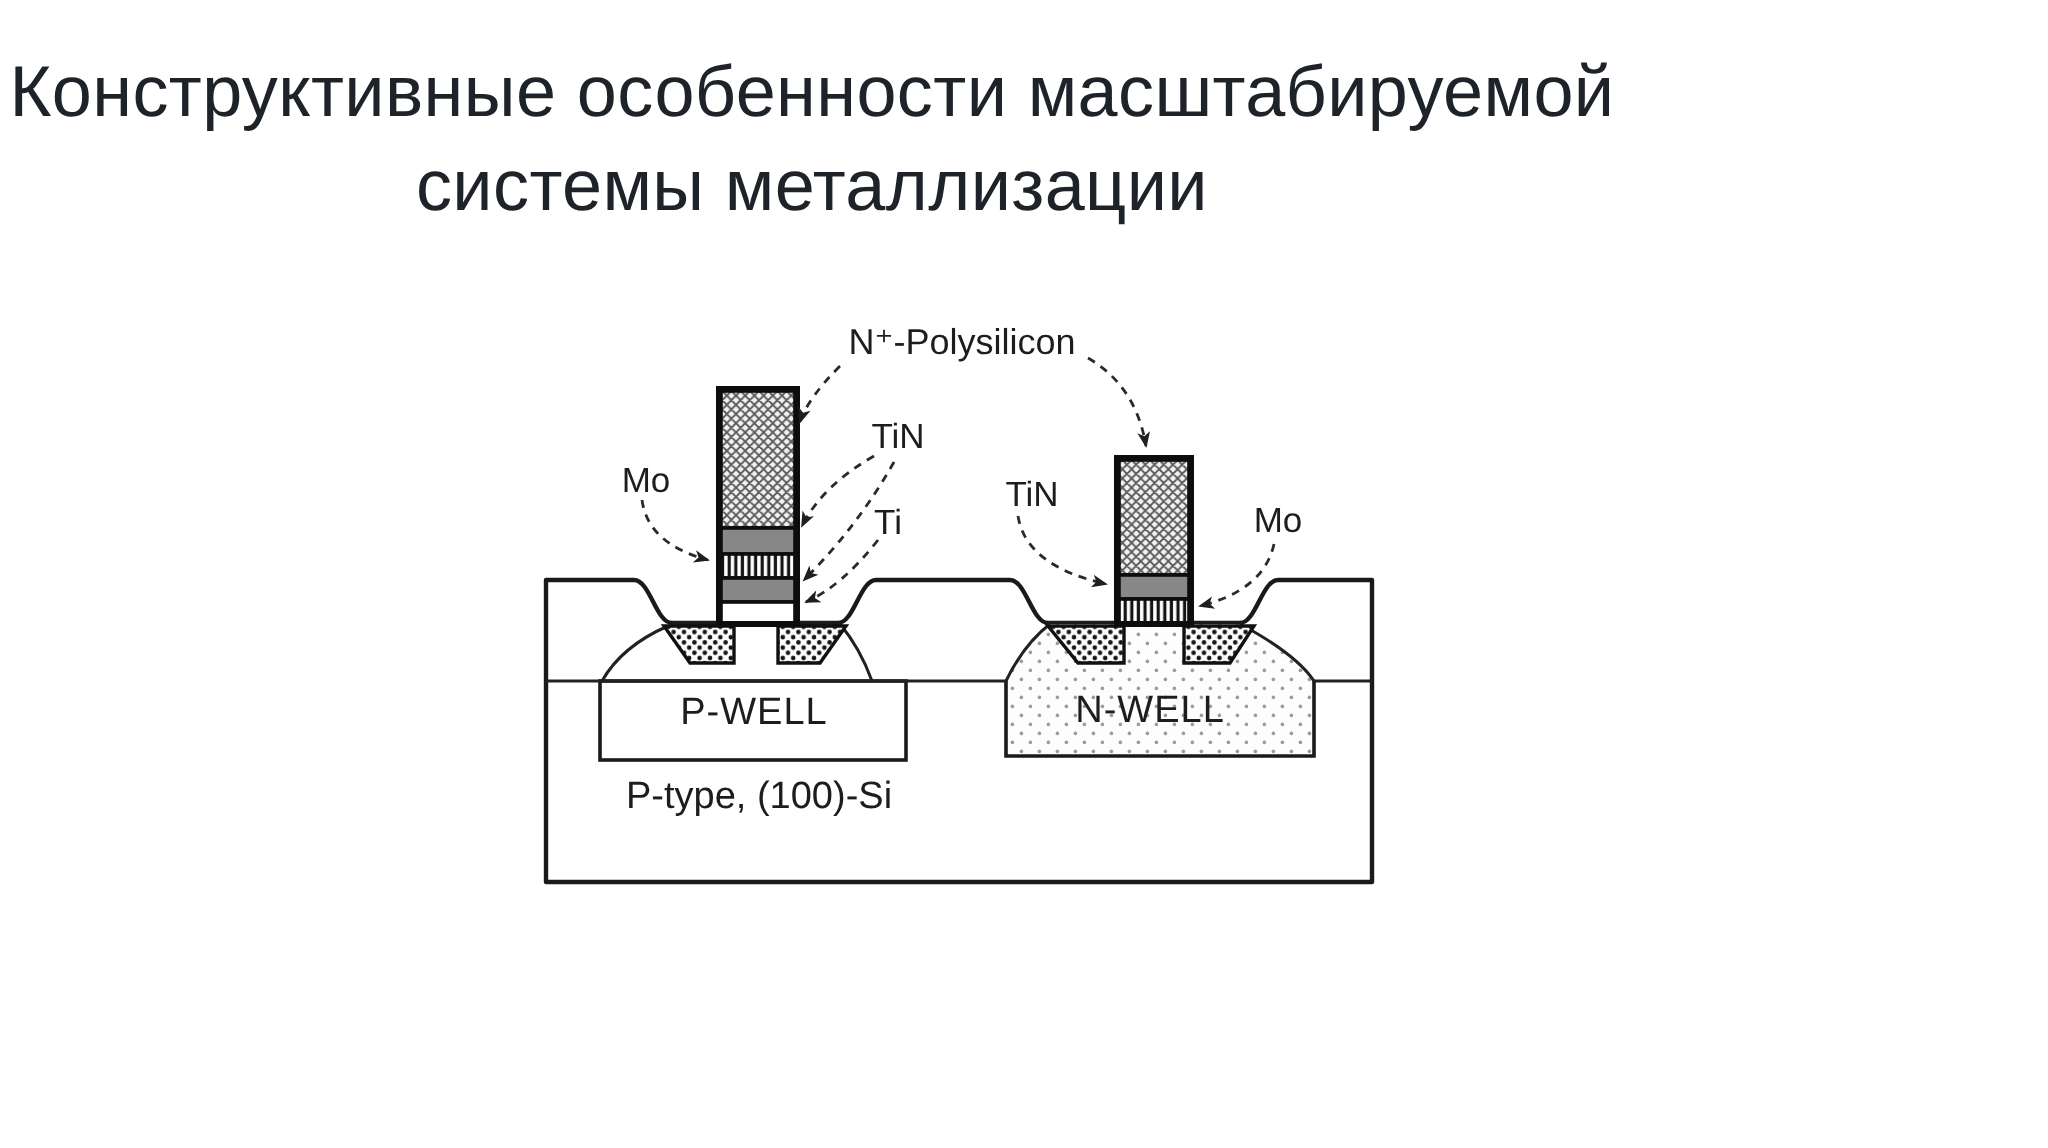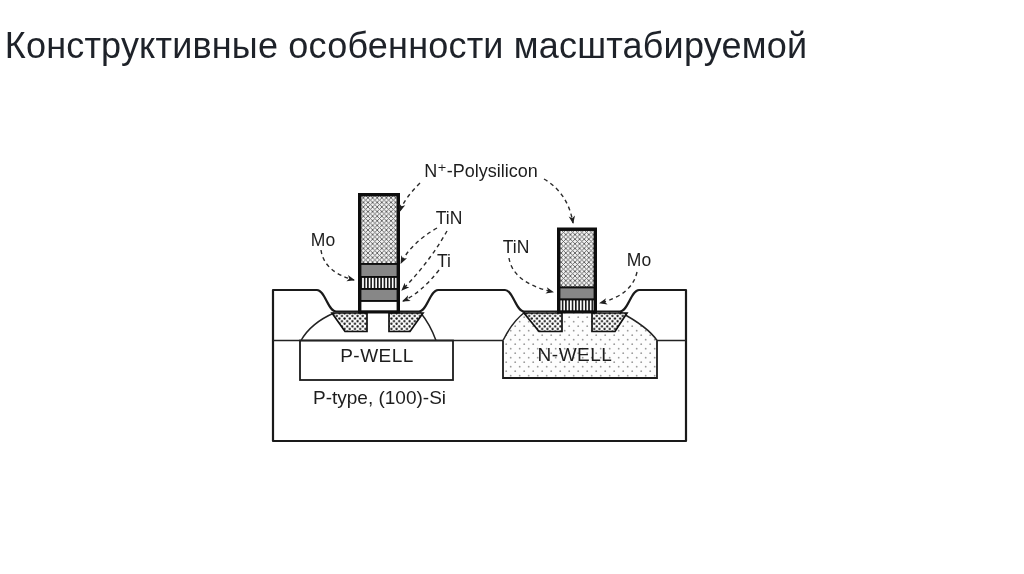--- a/index.html
+++ b/index.html
@@ -39,20 +39,21 @@
     fill: #1d1d1d;
   }
 </style>
 </head>
 <body>
 
 <div class="slide">
 
   <div class="title">
     <div>Конструктивные особенности масштабируемой</div>
+    <div>системы металлизации</div>
   </div>
 
   <svg class="diagram-svg" viewBox="0 0 1024 574">
     <defs>
 
       <pattern id="xhatch" width="4.6" height="4.6" patternUnits="userSpaceOnUse">
         <rect width="4.6" height="4.6" fill="#f2f2f2"></rect>
         <path d="M0,0 L4.6,4.6 M-1,3.6 L1,5.6 M3.6,-1 L5.6,1 M4.6,0 L0,4.6 M5.6,3.6 L3.6,5.6 M1,-1 L-1,1" stroke="#5a5a5a" stroke-width="0.9" fill="none"></path>
       </pattern>
 

